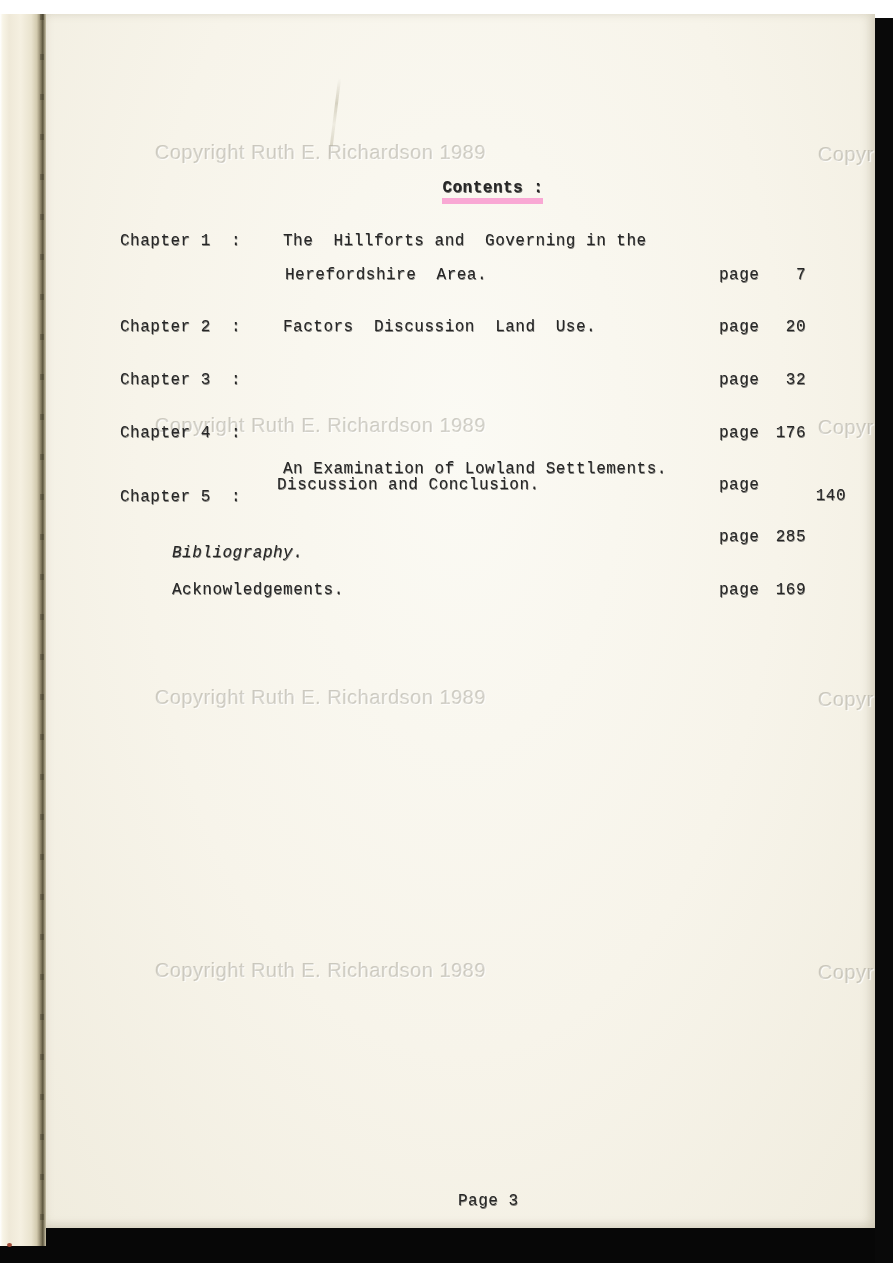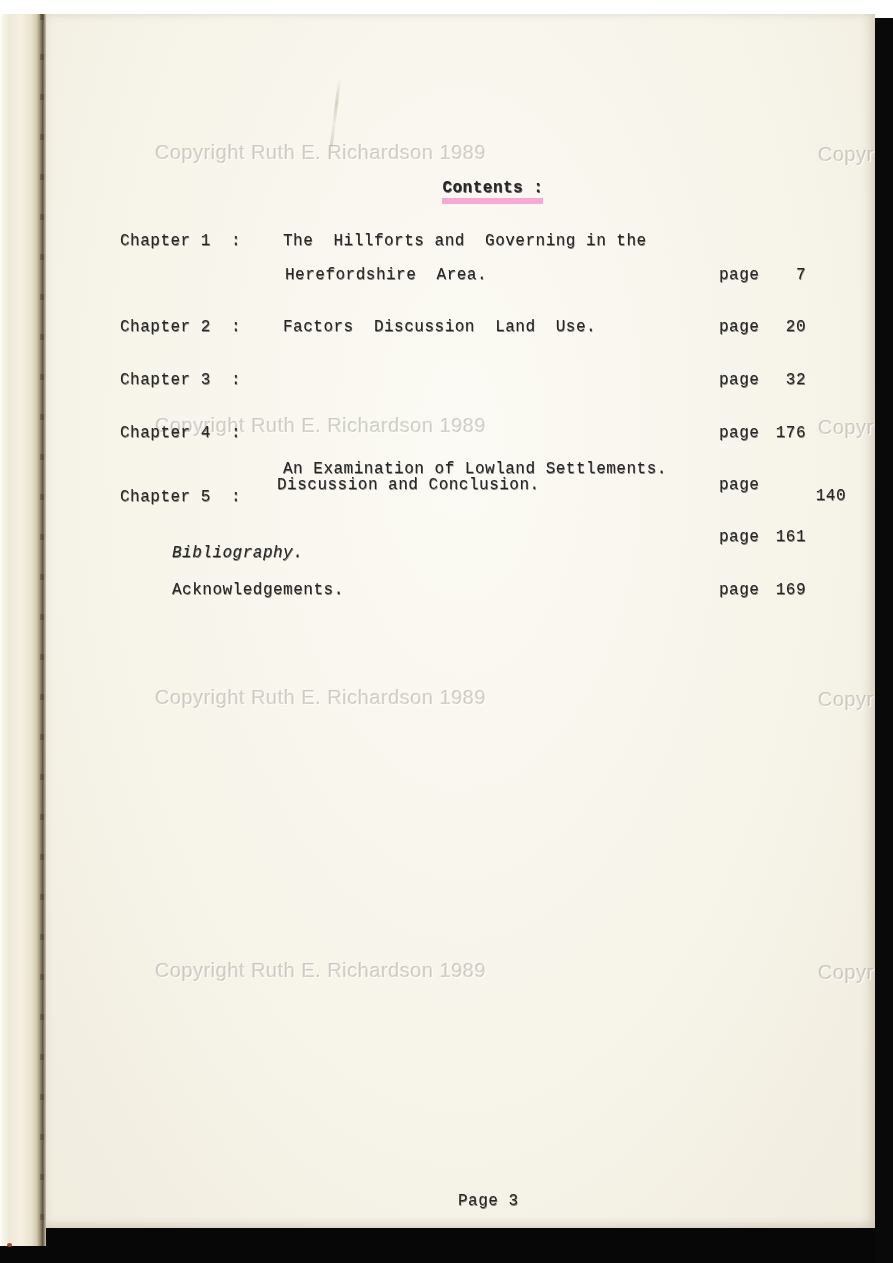--- a/index.html
+++ b/index.html
@@ -124,21 +124,21 @@
   <div class="tw" style="left:719px;top:424px;">page</div>
   <div class="tw pagenum" style="left:730px;top:424px;">176</div>
 
   <div class="tw" style="left:120px;top:488px;">Chapter 5  :</div>
   <div class="tw" style="left:277px;top:476px;">Discussion and Conclusion.</div>
   <div class="tw" style="left:719px;top:476px;">page</div>
   <div class="tw pagenum" style="left:770px;top:476px;margin-top:11px;">140</div>
 
   <div class="tw" style="left:172px;top:544px;font-style:italic;">Bibliography.</div>
   <div class="tw" style="left:719px;top:528px;">page</div>
-  <div class="tw pagenum" style="left:730px;top:528px;">161</div>
+  <div class="tw pagenum" style="left:730px;top:528px;">285</div>
 
   <div class="tw" style="left:172px;top:581px;">Acknowledgements.</div>
   <div class="tw" style="left:719px;top:581px;">page</div>
   <div class="tw pagenum" style="left:730px;top:581px;">169</div>
 
   <div class="tw" style="left:458px;top:1192px;">Page 3</div>
 
 </div>
 
 </body></html>

